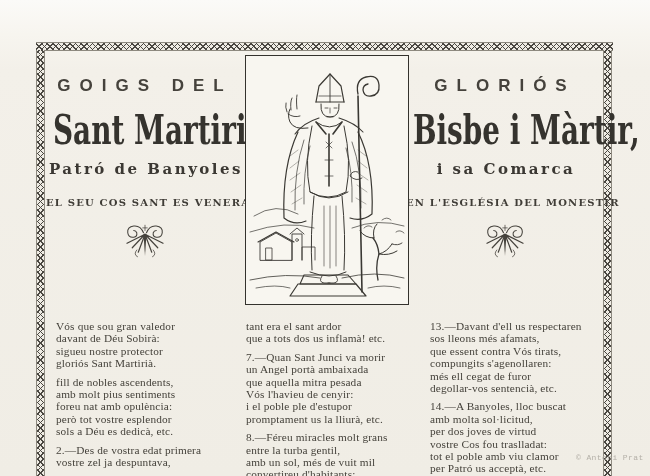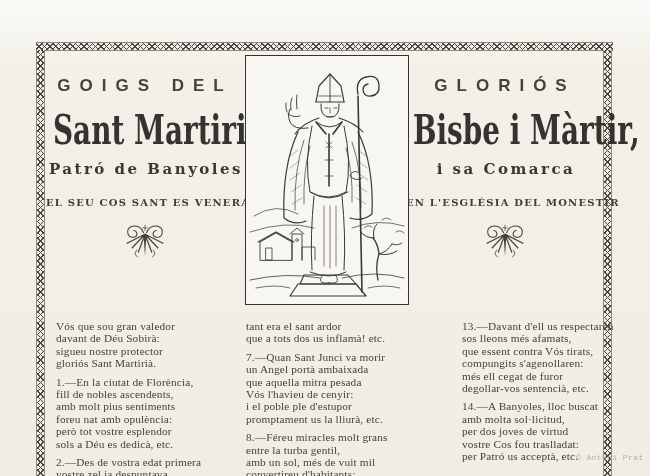--- a/index.html
+++ b/index.html
@@ -43,21 +43,21 @@
   .fleuron{margin-top:15px;}
   
   .plate{
     position:absolute;left:245px;top:55px;width:162px;height:248px;
     border:1.5px solid #34322d;background:#f8f6f0;box-sizing:content-box;
   }
   
   .col{position:absolute;top:320px;font-size:11.3px;line-height:12.4px;color:#45423b;letter-spacing:0.15px;}
   .col1{left:56px;width:190px;}
   .col2{left:246px;width:178px;}
-  .col3{left:430px;width:184px;margin-left:32px;}
+  .col3{left:430px;width:184px;}
   .stanza + .stanza{margin-top:6px;}
   .vline{white-space:nowrap;}
   
   .watermark{
     position:absolute;left:576px;top:453px;z-index:5;
     font-family:Liberation Mono, monospace;font-size:8px;color:#b4b0a8;
     letter-spacing:0.4px;white-space:nowrap;
   }
   svg{display:block;margin:0 auto;}
 </style>
@@ -190,21 +190,20 @@
 </div>
 
 <div class="col col1">
     <div class="stanza">
       <div class="vline">Vós que sou gran valedor</div>
       <div class="vline">davant de Déu Sobirà:</div>
       <div class="vline">sigueu nostre protector</div>
       <div class="vline">gloriós Sant Martirià.</div>
     </div>
     <div class="stanza">
-      <div class="vline">1.—En la ciutat de Florència,</div>
       <div class="vline">fill de nobles ascendents,</div>
       <div class="vline">amb molt pius sentiments</div>
       <div class="vline">foreu nat amb opulència:</div>
       <div class="vline">però tot vostre esplendor</div>
       <div class="vline">sols a Déu es dedicà, etc.</div>
     </div>
     <div class="stanza">
       <div class="vline">2.—Des de vostra edat primera</div>
       <div class="vline">vostre zel ja despuntava,</div>
     </div>
@@ -236,17 +235,18 @@
       <div class="vline">que essent contra Vós tirats,</div>
       <div class="vline">compungits s'agenollaren:</div>
       <div class="vline">més ell cegat de furor</div>
       <div class="vline">degollar-vos sentencià, etc.</div>
     </div>
     <div class="stanza">
       <div class="vline">14.—A Banyoles, lloc buscat</div>
       <div class="vline">amb molta sol·licitud,</div>
       <div class="vline">per dos joves de virtud</div>
       <div class="vline">vostre Cos fou traslladat:</div>
+      <div class="vline">tot el poble amb viu clamor</div>
       <div class="vline">per Patró us acceptà, etc.</div>
     </div>
   </div>
 
 <div class="watermark">© Antoni Prat</div>
 
 </body></html>

